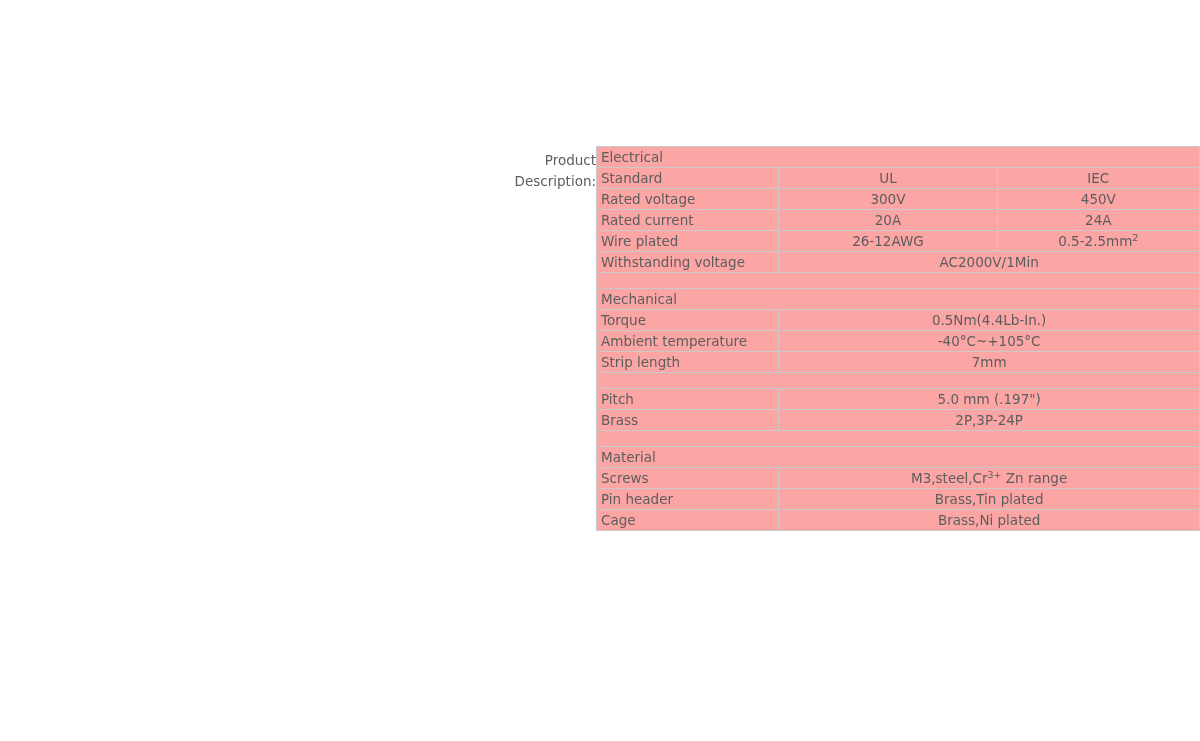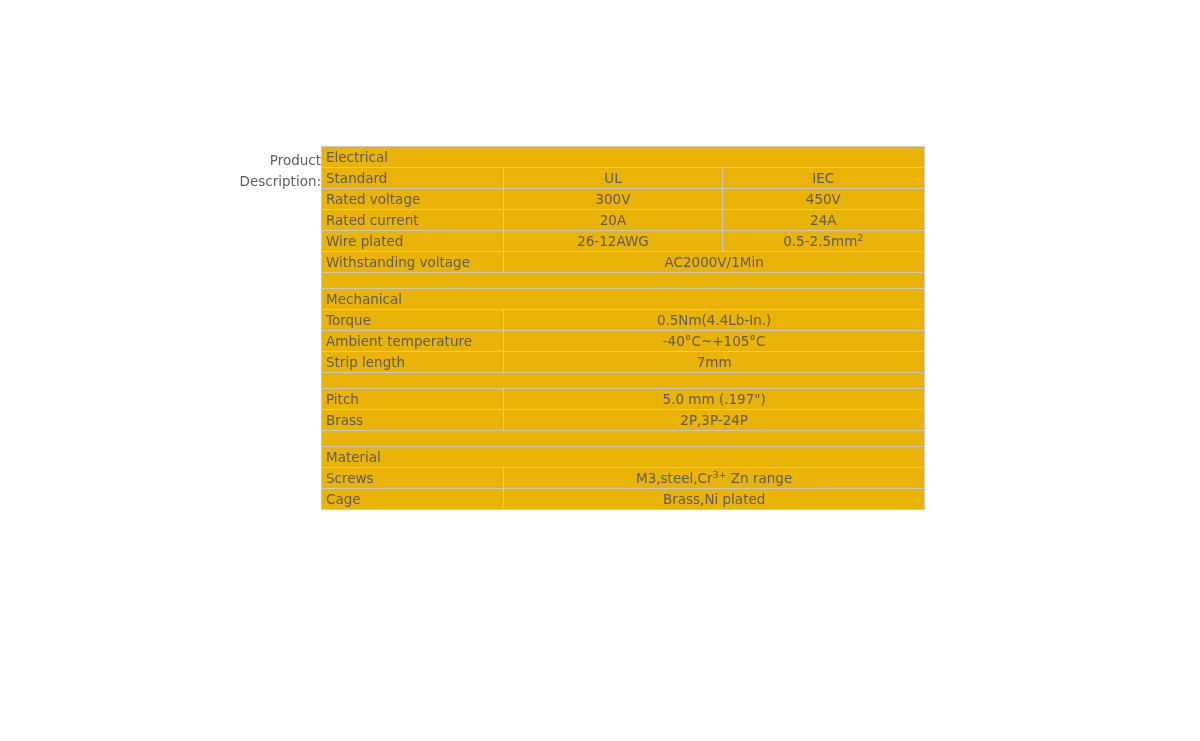--- a/index.html
+++ b/index.html
@@ -13,44 +13,45 @@
     background: #ffffff;
     font-family: "DejaVu Sans", "Liberation Sans", sans-serif;
     position: relative;
     overflow: hidden;
   }
 
   .spec-wrap {
     position: absolute;
     left: 0;
     top: 146px;
-    width: 948px;
+    width: 1200px;
     display: flex;
     align-items: flex-start;
+    justify-content: flex-end;
   }
 
   .row-label {
     width: 321px;
     box-sizing: border-box;
     padding-right: 0px;
     text-align: right;
     font-size: 13.5px;
     line-height: 21px;
     color: #5d5d5d;
     white-space: normal;
     word-break: break-word;
     padding-top: 4px;
   }
 
   .spec-table {
     border-collapse: collapse;
     table-layout: fixed;
     width: 604px;
     border: 1px solid #a8a8a8;
-    background: #eab308;
+    background: #fca5a5;
   }
 
   .spec-table td {
     border: 1px solid #c9c9c9;
     font-size: 13.5px;
     line-height: 15px;
     color: #5d5d5d;
     height: 21px;
     padding: 2px 0 2px 0;
     vertical-align: middle;
@@ -172,19 +173,23 @@
       </tr>
 
       <tr>
         <td class="section" colspan="3">Material</td>
       </tr>
       <tr>
         <td class="name">Screws</td>
         <td class="val" colspan="2"><span>M3,steel,Cr</span><sup>3+</sup><span> Zn range</span></td>
       </tr>
       <tr>
+        <td class="name">Pin header</td>
+        <td class="val" colspan="2">Brass,Tin plated</td>
+      </tr>
+      <tr>
         <td class="name">Cage</td>
         <td class="val" colspan="2">Brass,Ni plated</td>
       </tr>
 
     </tbody>
   </table>
 </div>
 
 </body></html>

